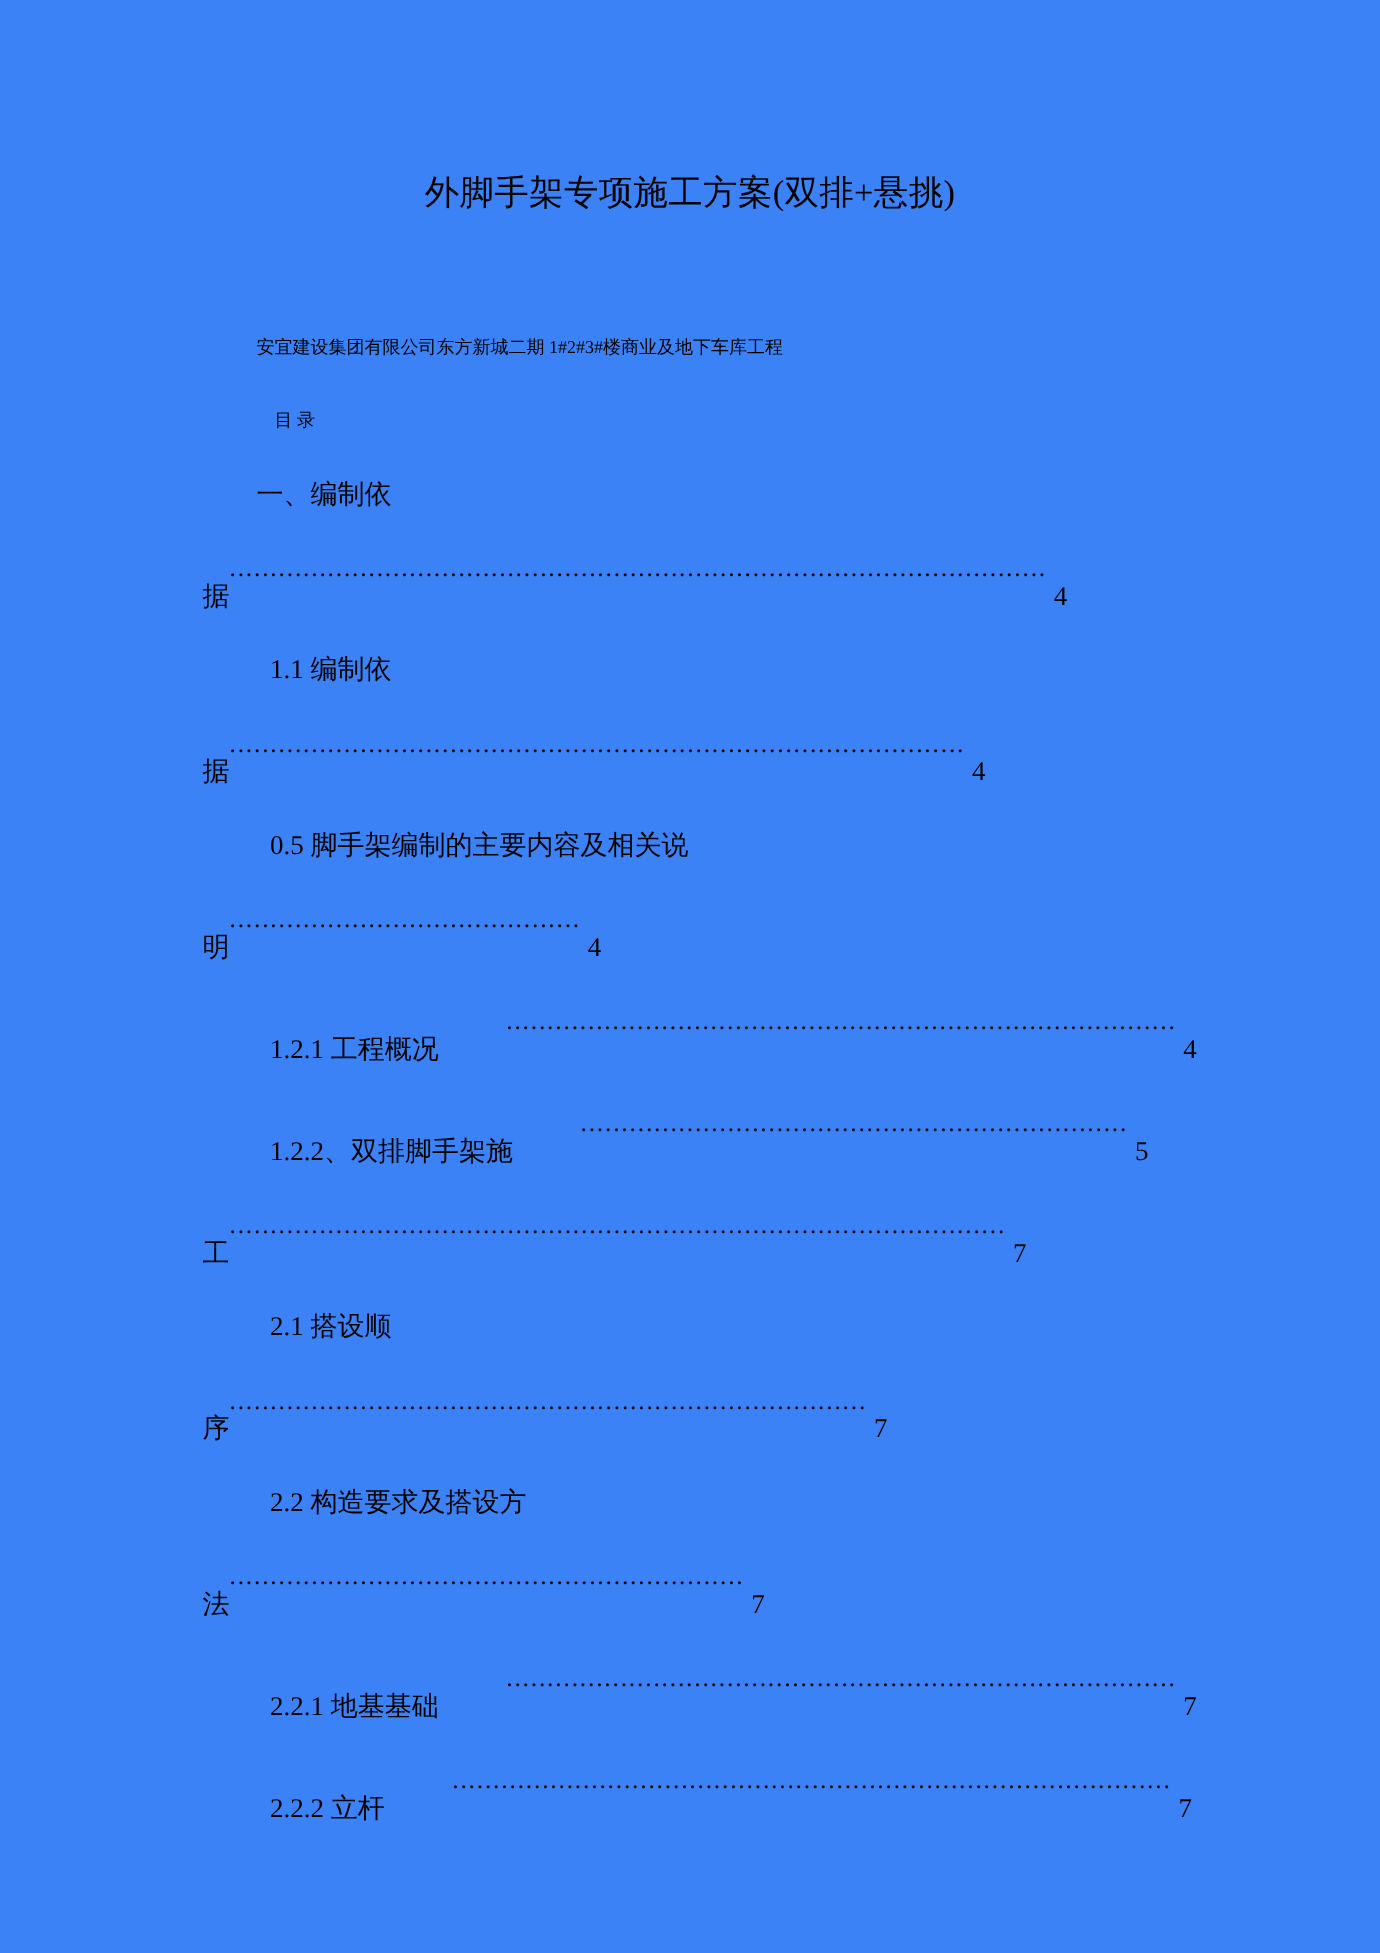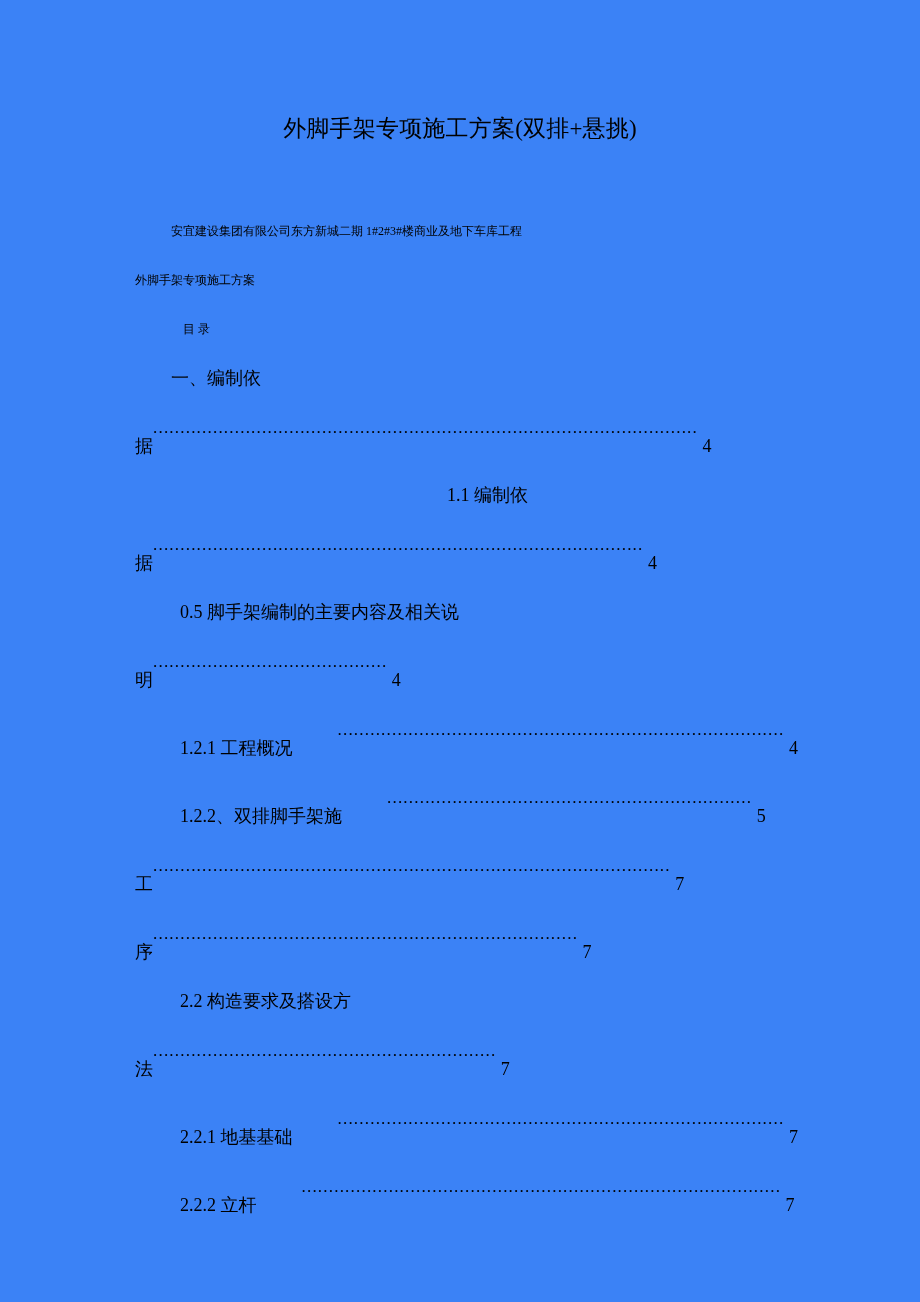--- a/index.html
+++ b/index.html
@@ -81,34 +81,34 @@
 <body>
 
 <div class="page">
 
   <div class="doc-title">外脚手架专项施工方案(双排+悬挑)</div>
 
   <div class="body-block">
 
     <div class="para indent2">安宜建设集团有限公司东方新城二期 1#2#3#楼商业及地下车库工程</div>
 
-    <div class="para">外脚手架专项施工方案</div>
 
     <div class="para indent-mulu">目  录</div>
 
     <div id="toc-container">
         <div class="toc-line" style="text-indent: 36px;"><span>一、编制依</span></div>
         <div class="toc-line"><span class="lead-in">据</span><span class="toc-dots">....................................................................................................</span><span class="toc-page"> 4</span></div>
-        <div class="toc-line" style="text-indent: 45px; text-align: center;"><span>1.1 编制依</span></div>
+        <div class="toc-line" style="text-indent: 45px;"><span>1.1 编制依</span></div>
         <div class="toc-line"><span class="lead-in">据</span><span class="toc-dots">..........................................................................................</span><span class="toc-page"> 4</span></div>
         <div class="toc-line" style="text-indent: 45px;"><span>0.5 脚手架编制的主要内容及相关说</span></div>
         <div class="toc-line"><span class="lead-in">明</span><span class="toc-dots">...........................................</span><span class="toc-page"> 4</span></div>
         <div class="toc-line" style="text-indent: 45px;"><span class="lead-in">1.2.1 工程概况</span><span class="toc-dots">..................................................................................</span><span class="toc-page"> 4</span></div>
         <div class="toc-line" style="text-indent: 45px;"><span class="lead-in">1.2.2、双排脚手架施</span><span class="toc-dots">...................................................................</span><span class="toc-page"> 5</span></div>
         <div class="toc-line"><span class="lead-in">工</span><span class="toc-dots">...............................................................................................</span><span class="toc-page"> 7</span></div>
+        <div class="toc-line" style="text-indent: 45px;"><span>2.1 搭设顺</span></div>
         <div class="toc-line"><span class="lead-in">序</span><span class="toc-dots">..............................................................................</span><span class="toc-page"> 7</span></div>
         <div class="toc-line" style="text-indent: 45px;"><span>2.2 构造要求及搭设方</span></div>
         <div class="toc-line"><span class="lead-in">法</span><span class="toc-dots">...............................................................</span><span class="toc-page"> 7</span></div>
         <div class="toc-line" style="text-indent: 45px;"><span class="lead-in">2.2.1 地基基础</span><span class="toc-dots">..................................................................................</span><span class="toc-page"> 7</span></div>
         <div class="toc-line" style="text-indent: 45px;"><span class="lead-in">2.2.2 立杆</span><span class="toc-dots">........................................................................................</span><span class="toc-page"> 7</span></div>
       </div>
 
   </div>
 
 </div>

